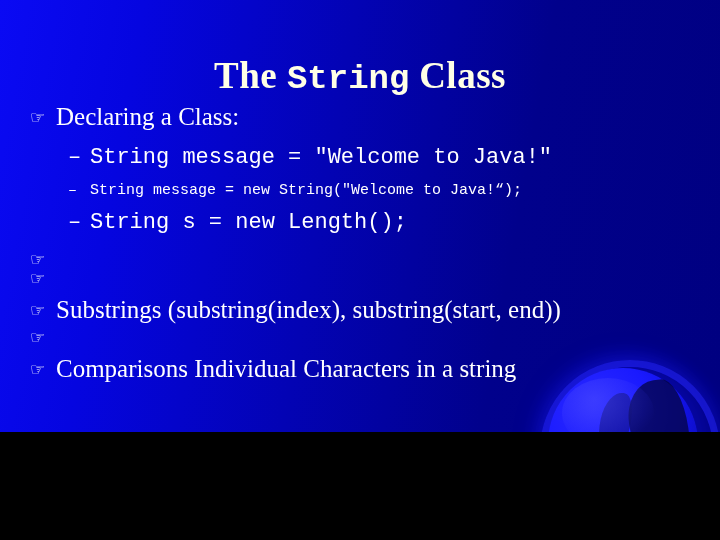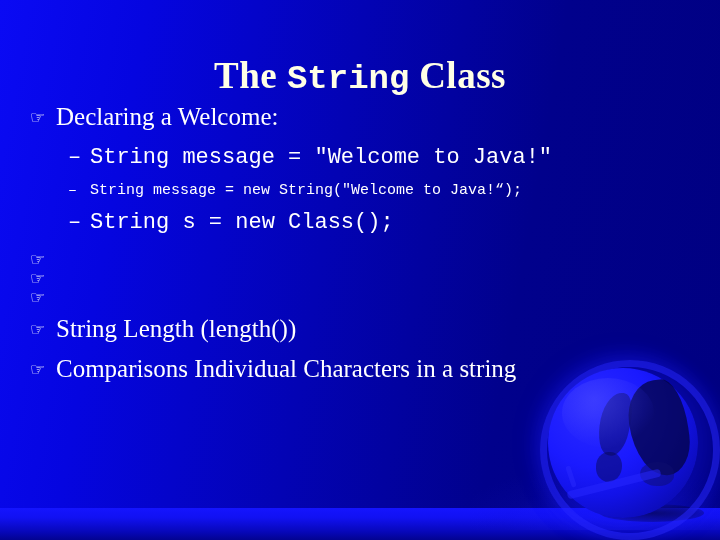--- a/index.html
+++ b/index.html
@@ -3,21 +3,21 @@
 <meta charset="utf-8">
 <style>
   html, body {
     margin: 0;
     padding: 0;
     background: #000000;
   }
   #slide {
     position: relative;
     width: 720px;
-    height: 540px;
+    height: 432px;
     overflow: hidden;
     background: linear-gradient(100deg, #0a0aF4 0%, #0505E0 18%, #0303B4 45%, #01018C 70%, #000080 100%);
     font-family: "Liberation Serif", serif;
     -webkit-font-smoothing: none;
   }
 
   
   .bg-art { position: absolute; inset: 0; pointer-events: none; }
 
   
@@ -210,47 +210,47 @@
 
   <div class="content">
 
     <h1 id="slide-title">
       <span>The </span><span class="mono">String</span><span> Class</span>
     </h1>
 
     <div class="body" id="bullet-list">
         <div class="bullet-row lvl1 first">
           <span class="bullet-mark">☞</span>
-          <span class="bullet-text">Declaring a Welcome:</span>
+          <span class="bullet-text">Declaring a Class:</span>
         </div>
         <div class="bullet-row lvl2 big">
           <span class="dash">–</span>
           <span class="code">String message = "Welcome to Java!"</span>
         </div>
         <div class="bullet-row lvl2 small">
           <span class="dash">–</span>
           <span class="code">String message = new String("Welcome to Java!“);</span>
         </div>
         <div class="bullet-row lvl2 big">
           <span class="dash">–</span>
-          <span class="code">String s = new Class();</span>
+          <span class="code">String s = new Length();</span>
         </div>
         <div class="spacer-after-code"></div>
         <div class="bullet-row lvl1">
           <span class="bullet-mark">☞</span>
         </div>
         <div class="bullet-row lvl1">
           <span class="bullet-mark">☞</span>
         </div>
         <div class="bullet-row lvl1">
           <span class="bullet-mark">☞</span>
-        </div>
-        <div class="bullet-row lvl1">
-          <span class="bullet-mark">☞</span>
-          <span class="bullet-text">String Length (length())</span>
+          <span class="bullet-text">Substrings (substring(index), substring(start, end))</span>
+        </div>
+        <div class="bullet-row lvl1">
+          <span class="bullet-mark">☞</span>
         </div>
         <div class="bullet-row lvl1">
           <span class="bullet-mark">☞</span>
           <span class="bullet-text">Comparisons Individual Characters in a string</span>
         </div>
       </div>
 
   </div>
 </div>
 

